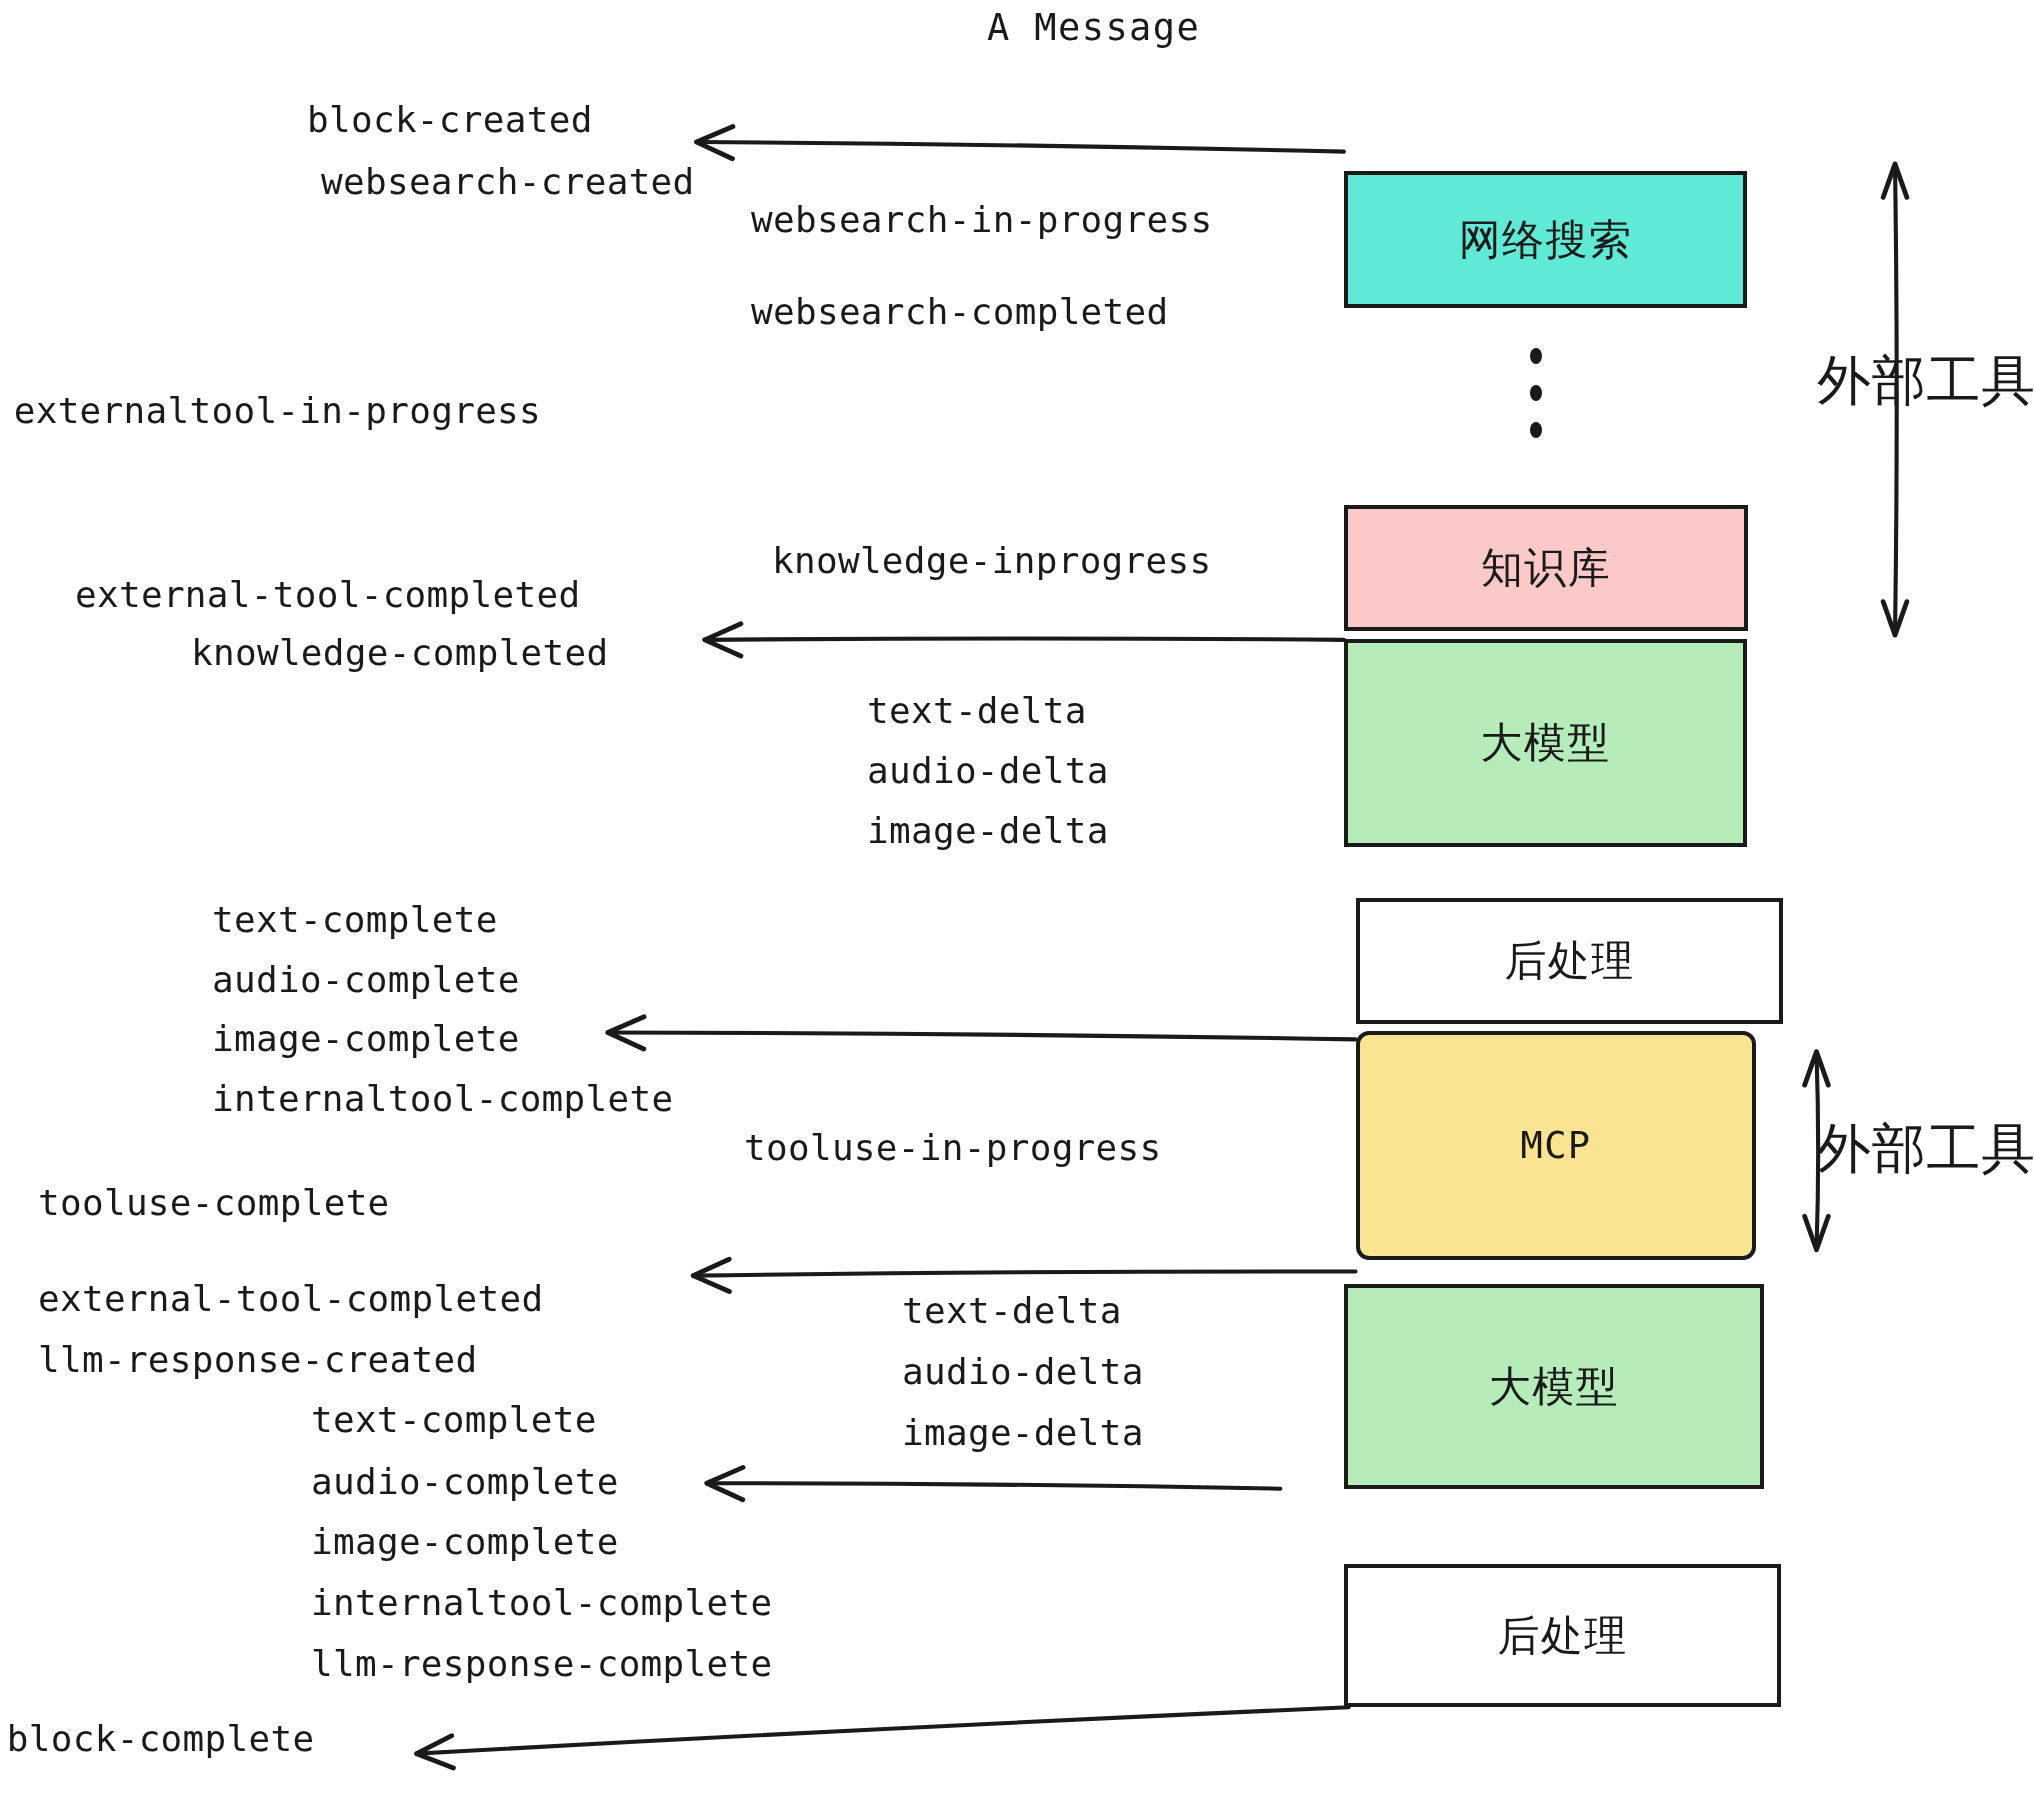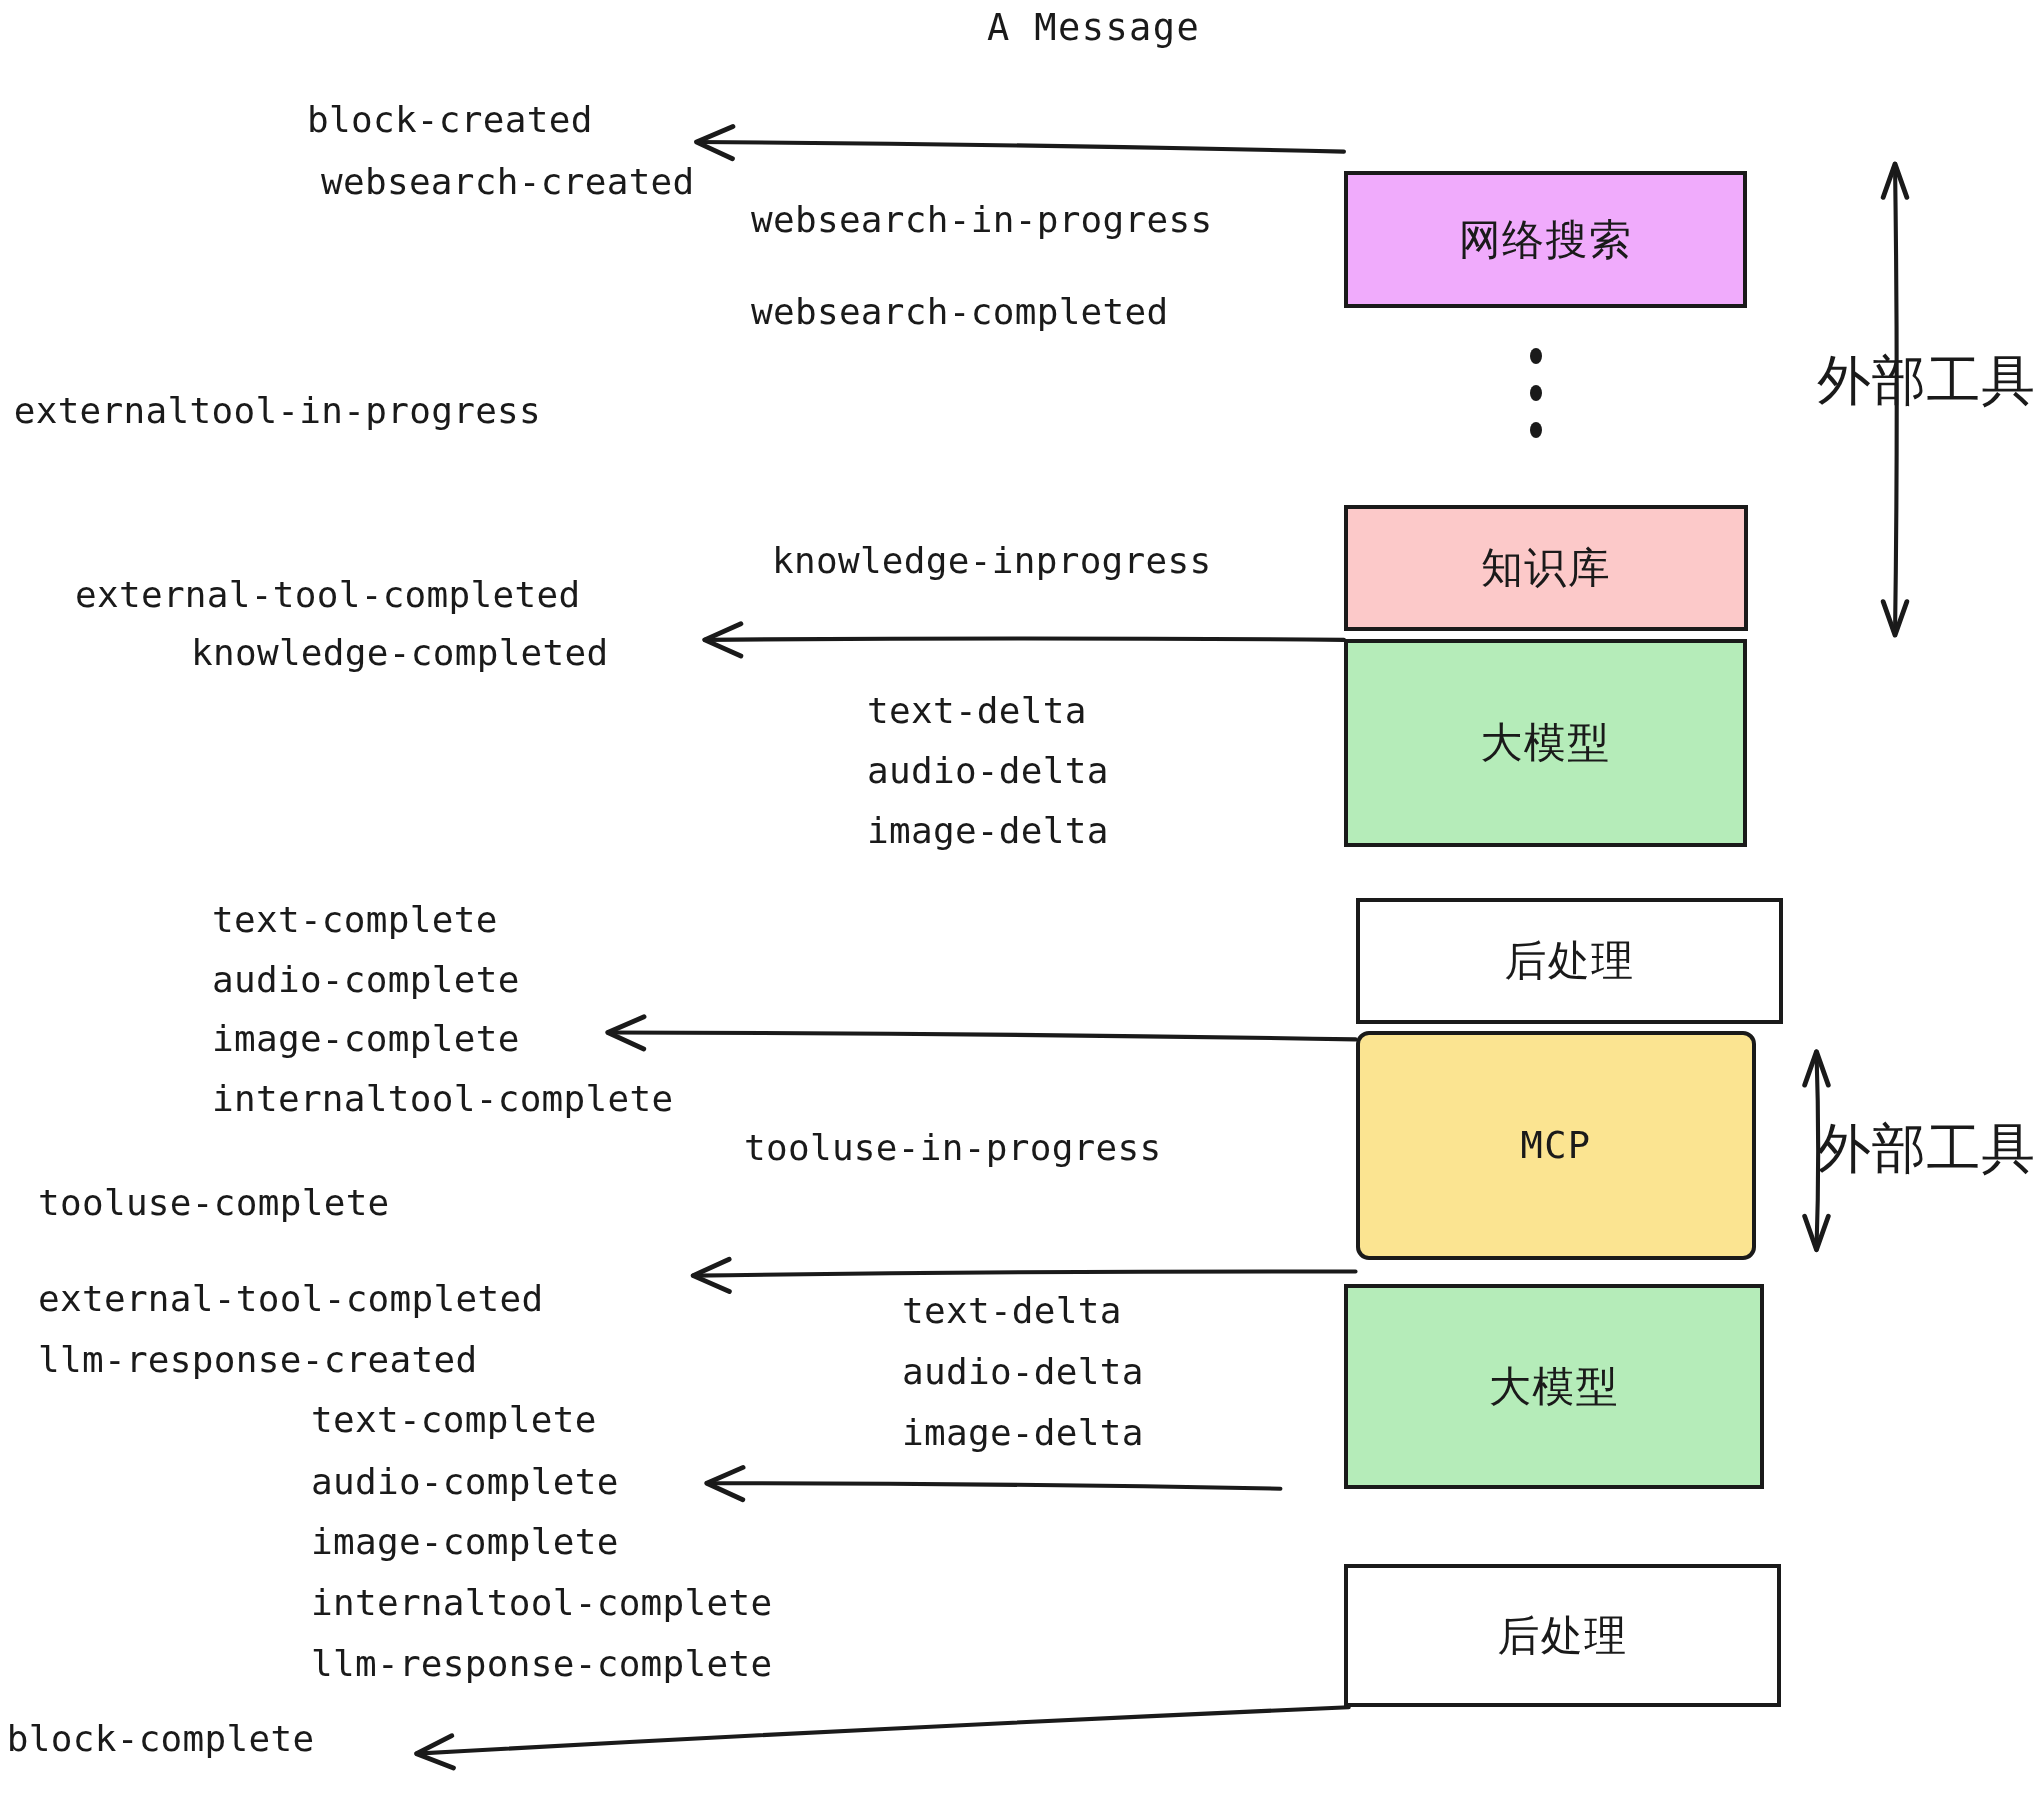--- a/index.html
+++ b/index.html
@@ -114,21 +114,21 @@
       <div class="evt" style="left: 902px; top: 1415px;">image-delta</div>
       <div class="evt" style="left: 311px; top: 1402px;">text-complete</div>
       <div class="evt" style="left: 311px; top: 1464px;">audio-complete</div>
       <div class="evt" style="left: 311px; top: 1524px;">image-complete</div>
       <div class="evt" style="left: 311px; top: 1585px;">internaltool-complete</div>
       <div class="evt" style="left: 311px; top: 1646px;">llm-response-complete</div>
       <div class="evt" style="left: 6.8px; top: 1721px;">block-complete</div>
     </div>
 
   <div id="nodes-layer">
-      <div class="node" style="left: 1344px; top: 171px; width: 403px; height: 137px; background: #f0abfc;">
+      <div class="node" style="left: 1344px; top: 171px; width: 403px; height: 137px; background: #5eead4;">
         <span>网络搜索</span>
       </div>
       <div class="node" style="left: 1344px; top: 505px; width: 404px; height: 126px; background: rgb(252, 201, 201);">
         <span>知识库</span>
       </div>
       <div class="node" style="left: 1344px; top: 639px; width: 403px; height: 208px; background: rgb(181, 236, 185);">
         <span>大模型</span>
       </div>
       <div class="node" style="left: 1356px; top: 898px; width: 427px; height: 126px; background: rgb(255, 255, 255);">
         <span>后处理</span>

